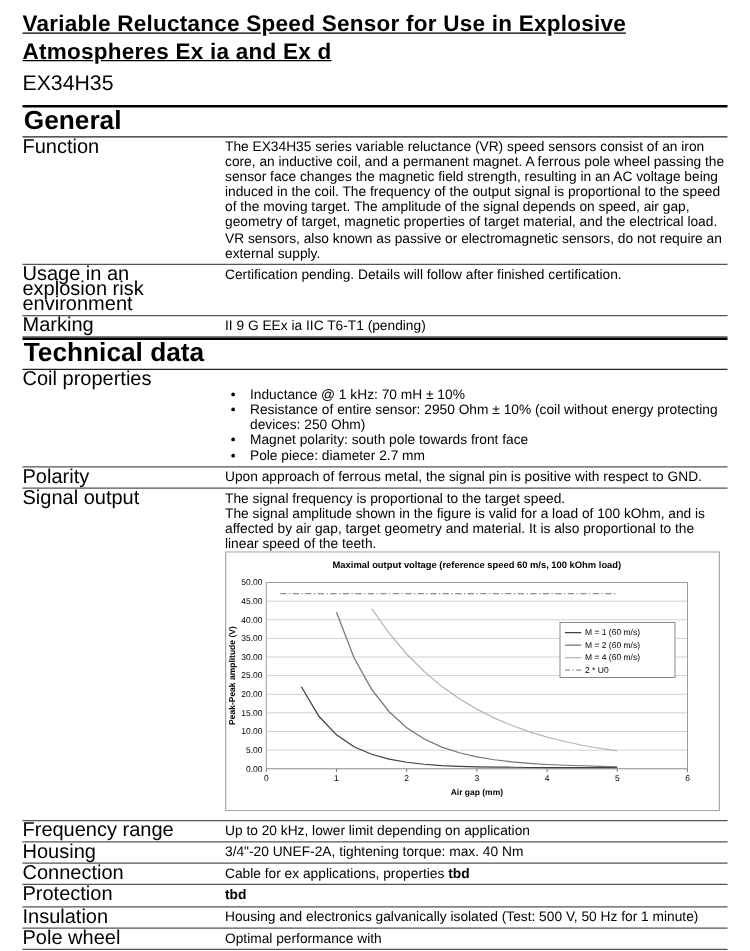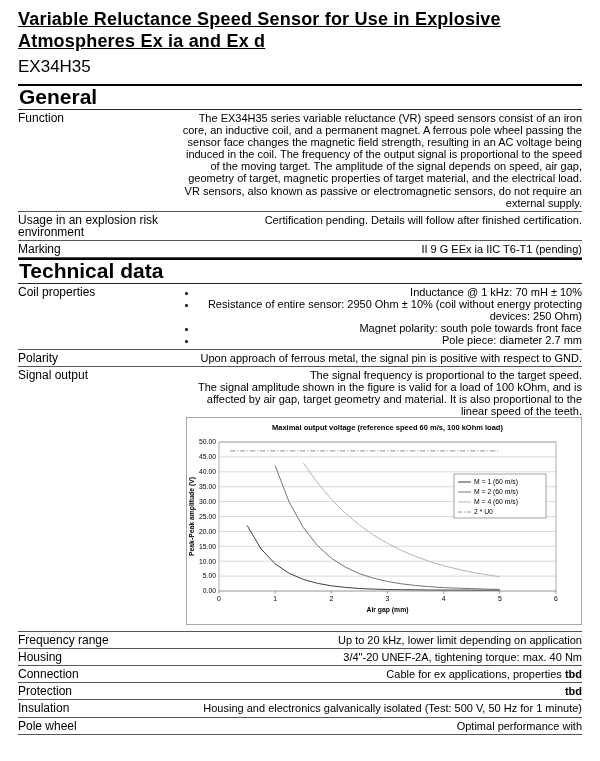--- a/index.html
+++ b/index.html
@@ -17,26 +17,26 @@
   #sections { margin-top:7px; }
   .section { border-top:2px solid #000; }
   .section + .section { margin-top:0; }
   .section-heading {
     font-size:21px; font-weight:bold; line-height:18px;
     padding:2px 0 3px 1px;
     border-bottom:1.5px solid #222;
   }
 
   .row { display:flex; border-bottom:1px solid #555; padding:2px 0; }
-  .row-label { flex:0 0 162px; font-size:12px; line-height:12.1px; padding-right:10px; }
-  .row-value { flex:1; font-size:11px; line-height:12.1px;text-align:right; }
+  .row-label { flex:0 0 162px; font-size:16px; line-height:12.1px; padding-right:10px; }
+  .row-value { flex:1; font-size:11px; line-height:12.1px; }
   .row-value p { margin:0; }
   .row-value .bold { font-weight:bold; }
 
-  ul.bullets { margin:0 0 0 18px; padding:0; }
+  ul.bullets { margin:12px 0 0 18px; padding:0; }
   ul.bullets li { margin:0; padding-left:2px; }
 
   .chart-wrap { margin:0 0 2px 0; }
   svg text { font-family:"Liberation Sans", sans-serif; fill:#000; }
 </style>
 </head>
 <body>
 
 <div class="page">
   <h1 class="title"><span>Variable Reluctance Speed Sensor for Use in Explosive</span><br><span>Atmospheres Ex ia and Ex d</span></h1>

